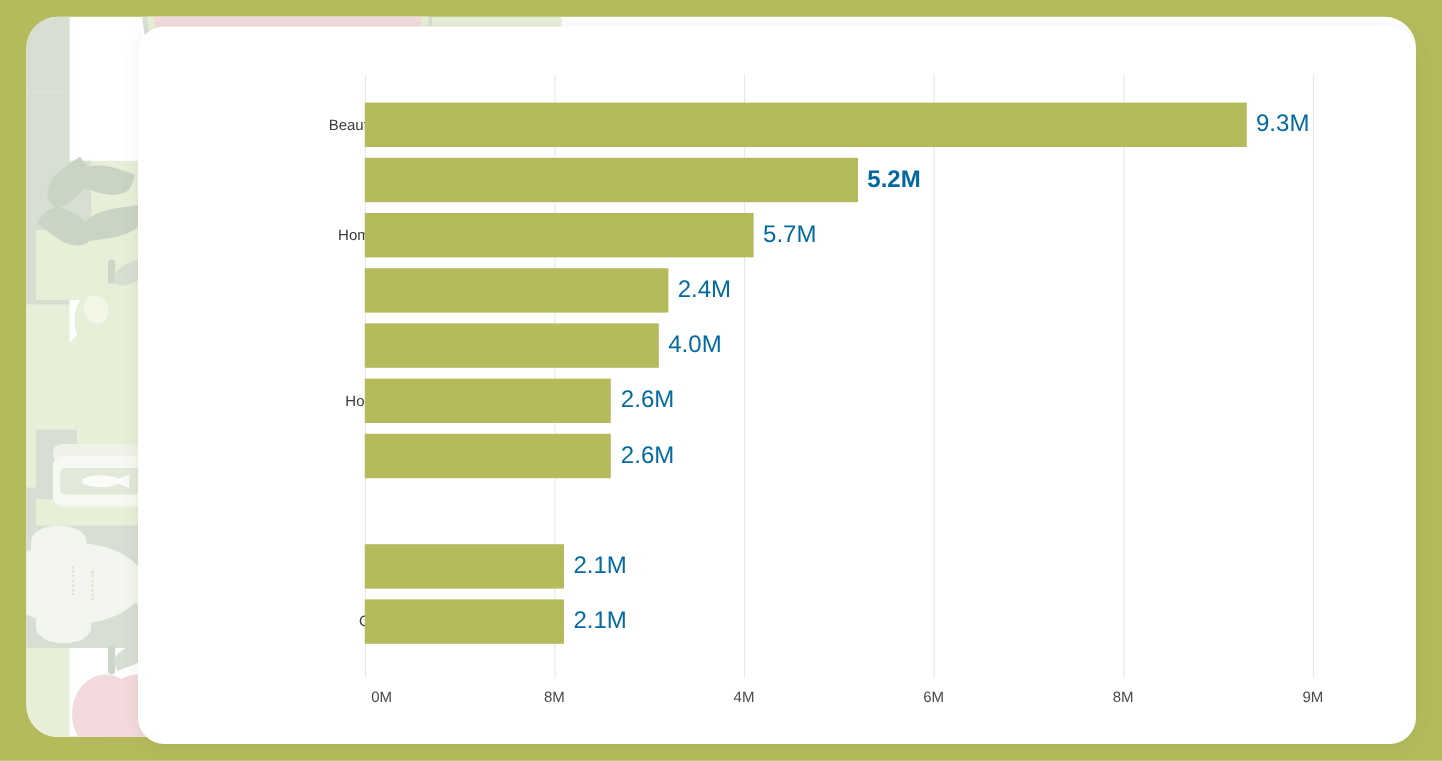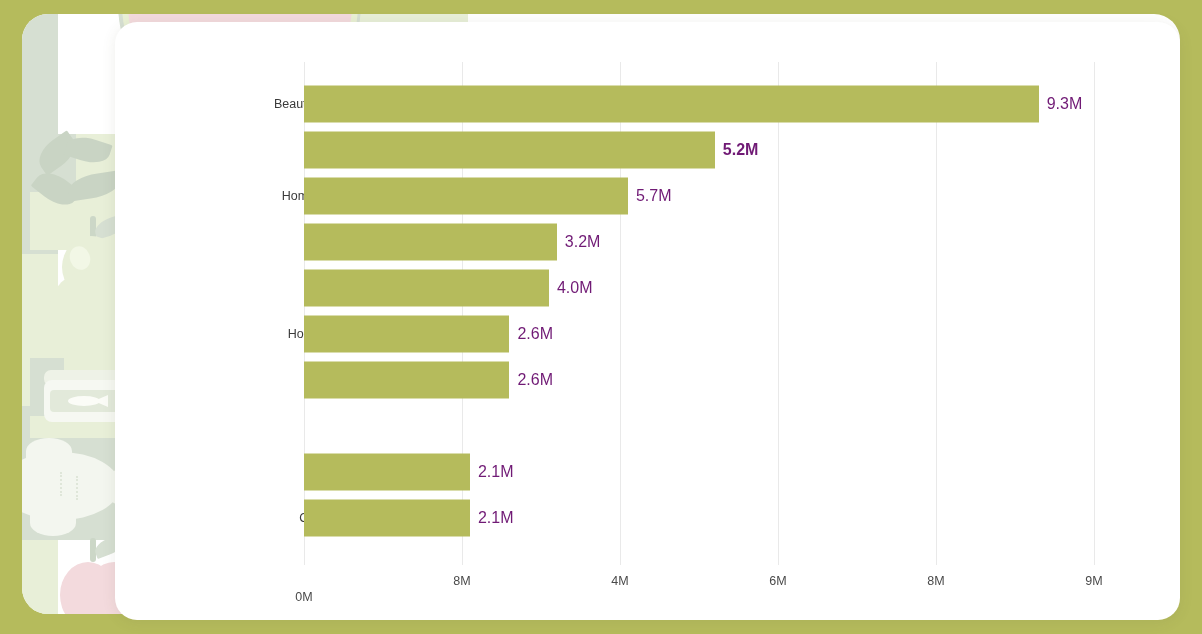--- a/index.html
+++ b/index.html
@@ -82,21 +82,21 @@
   .cat-label{
     position:absolute;right:772px;top:50%;transform:translateY(-50%);
     font-size:12.5px;color:#3a3a3a;white-space:nowrap;text-align:right;
   }
   .bar{
     position:absolute;left:189px;top:50%;transform:translateY(-50%);
     height:37px;background:#b5bb5c;
   }
   .val-label{
     position:absolute;top:50%;transform:translateY(-50%);
-    font-size:16px;color:#701a75;white-space:nowrap;
+    font-size:20px;color:#0369a1;white-space:nowrap;
   }
 </style>
 </head>
 <body>
 
 <div id="root">
 
   <div class="backdrop">
 
     <div class="tile tile-bg-green" style="left:0px;top:0px;width:36px;height:62px;"></div>
@@ -166,21 +166,21 @@
     <div class="tile tile-bg-lime" style="left:212px;top:586px;width:100px;height:34px;"></div>
     <div class="tile tile-bg-green" style="left:238px;top:586px;width:48px;height:20px;border-radius:0 0 24px 24px;"></div>
     <div class="tile tile-bg-lime" style="left:406px;top:592px;width:104px;height:28px;"></div>
 
   </div>
 
   <div class="card">
     <div class="plot" id="plot">
 
     <div class="gridline" style="left: 189px;"></div>
-        <div class="axis-label" style="left: 189px; margin-top: 16px;">0M</div>
+        <div class="axis-label" style="left: 203px;">0M</div>
         <div class="gridline" style="left: 347px;"></div>
         <div class="axis-label" style="left: 347px;">8M</div>
         <div class="gridline" style="left: 505px;"></div>
         <div class="axis-label" style="left: 505px;">4M</div>
         <div class="gridline" style="left: 663px;"></div>
         <div class="axis-label" style="left: 663px;">6M</div>
         <div class="gridline" style="left: 821px;"></div>
         <div class="axis-label" style="left: 821px;">8M</div>
         <div class="gridline" style="left: 979px;"></div>
         <div class="axis-label" style="left: 979px;">9M</div>
@@ -195,21 +195,21 @@
           <div class="val-label" style="left: 607.8px; font-weight: bold;">5.2M</div>
         </div>
         <div class="row" style="top: 151px;">
           <div class="cat-label">Home, Garden &amp; Tools</div>
           <div class="bar" style="width: 323.9px; background: rgb(181, 187, 92);"></div>
           <div class="val-label" style="left: 520.9px;">5.7M</div>
         </div>
         <div class="row" style="top: 197px;">
           <div class="cat-label">Health &amp; Nutrition</div>
           <div class="bar" style="width: 252.8px; background: rgb(181, 187, 92);"></div>
-          <div class="val-label" style="left: 449.8px;">3.2M</div>
+          <div class="val-label" style="left: 449.8px;">2.4M</div>
         </div>
         <div class="row" style="top: 243px;">
           <div class="cat-label">Celebrations</div>
           <div class="bar" style="width: 244.9px; background: rgb(181, 187, 92);"></div>
           <div class="val-label" style="left: 441.9px;">4.0M</div>
         </div>
         <div class="row" style="top: 289px;">
           <div class="cat-label">Household Essentials</div>
           <div class="bar" style="width: 205.4px; background: rgb(181, 187, 92);"></div>
           <div class="val-label" style="left: 402.4px;">2.6M</div>

